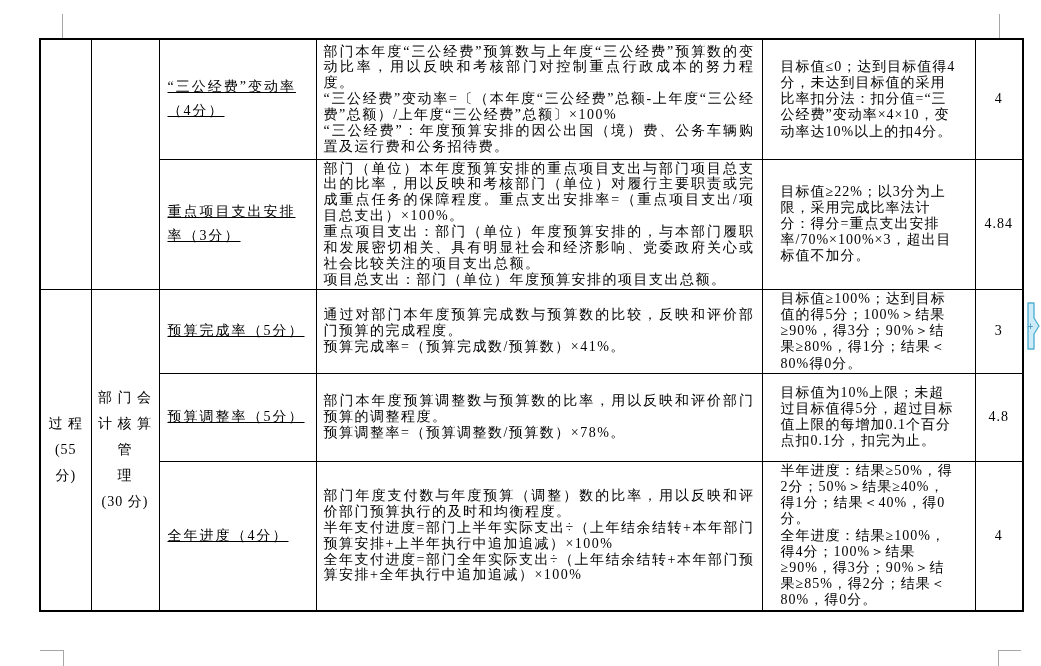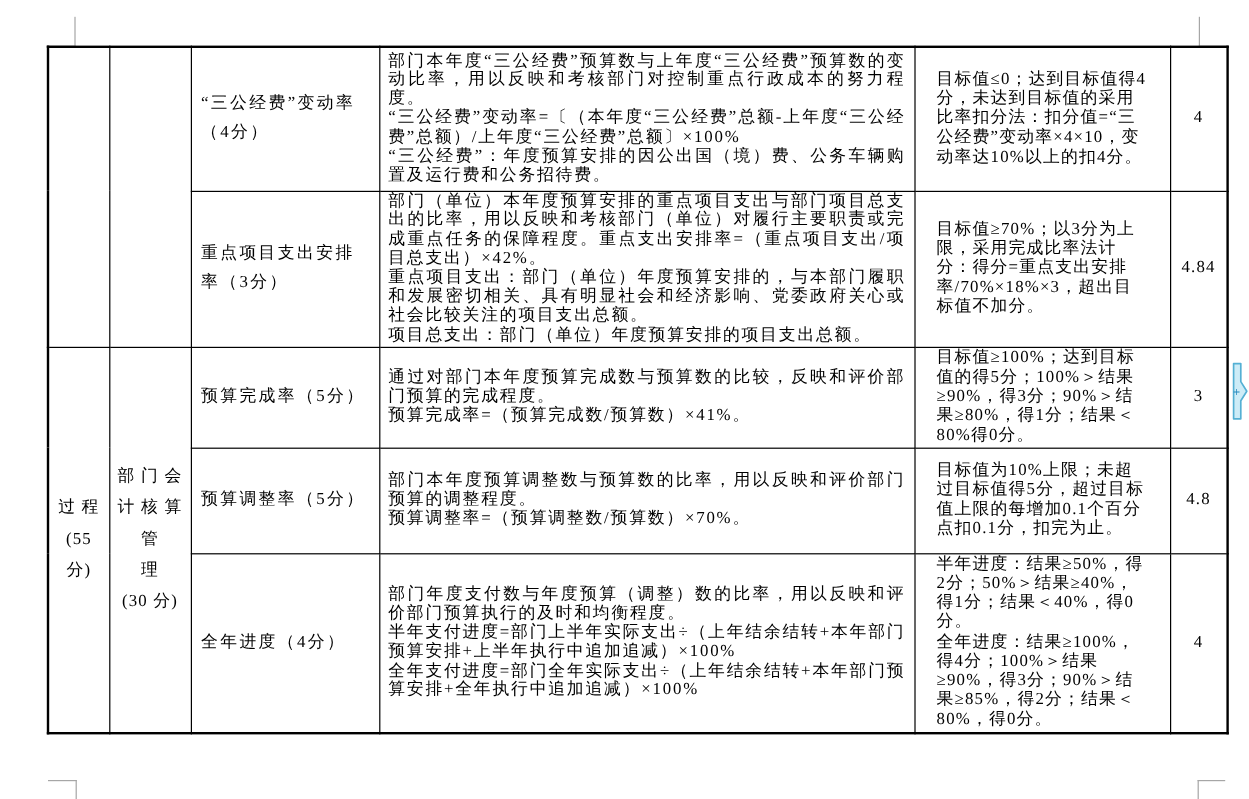--- a/index.html
+++ b/index.html
@@ -28,20 +28,21 @@
     padding:1px 6px;
     overflow:hidden;
   }
   td.group{
     white-space:pre-line;letter-spacing:1px;line-height:26px;
     padding:1px 4px;text-align:center;
   }
   td.indicator{
     white-space:pre-line;letter-spacing:2px;line-height:24px;
     padding:1px 8px;
+    text-decoration:underline;
   }
   td.desc{
     white-space:pre-line;text-align:justify;
     letter-spacing:1.5px;line-height:15.9px;
     padding:1px 7px;
     margin-left:33px;
   }
   td.scoring{
     white-space:pre-line;letter-spacing:1px;line-height:16.2px;
     padding:1px 18px;
@@ -77,44 +78,44 @@
 （4分）</td>
     <td class="desc">部门本年度“三公经费”预算数与上年度“三公经费”预算数的变动比率，用以反映和考核部门对控制重点行政成本的努力程度。
 “三公经费”变动率=〔（本年度“三公经费”总额-上年度“三公经费”总额）/上年度“三公经费”总额〕×100%
 “三公经费”：年度预算安排的因公出国（境）费、公务车辆购置及运行费和公务招待费。</td>
     <td class="scoring">目标值≤0；达到目标值得4分，未达到目标值的采用比率扣分法：扣分值=“三公经费”变动率×4×10，变动率达10%以上的扣4分。</td>
     <td class="score">4</td>
   </tr>
   <tr style="height:129px">
     <td class="indicator">重点项目支出安排
 率（3分）</td>
-    <td class="desc">部门（单位）本年度预算安排的重点项目支出与部门项目总支出的比率，用以反映和考核部门（单位）对履行主要职责或完成重点任务的保障程度。重点支出安排率=（重点项目支出/项目总支出）×42%。
+    <td class="desc">部门（单位）本年度预算安排的重点项目支出与部门项目总支出的比率，用以反映和考核部门（单位）对履行主要职责或完成重点任务的保障程度。重点支出安排率=（重点项目支出/项目总支出）×100%。
 重点项目支出：部门（单位）年度预算安排的，与本部门履职和发展密切相关、具有明显社会和经济影响、党委政府关心或社会比较关注的项目支出总额。
 项目总支出：部门（单位）年度预算安排的项目支出总额。</td>
-    <td class="scoring">目标值≥70%；以3分为上限，采用完成比率法计分：得分=重点支出安排率/70%×18%×3，超出目标值不加分。</td>
+    <td class="scoring">目标值≥22%；以3分为上限，采用完成比率法计分：得分=重点支出安排率/70%×100%×3，超出目标值不加分。</td>
     <td class="score">4.84</td>
   </tr>
   <tr style="height:84px">
     <td rowspan="3" class="group">过 程
 (55
 分)</td>
     <td rowspan="3" class="group">部 门 会
 计 核 算
 管　　理
 (30 分)</td>
     <td class="indicator">预算完成率（5分）</td>
     <td class="desc">通过对部门本年度预算完成数与预算数的比较，反映和评价部门预算的完成程度。
 预算完成率=（预算完成数/预算数）×41%。</td>
     <td class="scoring">目标值≥100%；达到目标值的得5分；100%＞结果≥90%，得3分；90%＞结果≥80%，得1分；结果＜80%得0分。</td>
     <td class="score">3</td>
   </tr>
   <tr style="height:88px">
     <td class="indicator">预算调整率（5分）</td>
     <td class="desc">部门本年度预算调整数与预算数的比率，用以反映和评价部门预算的调整程度。
-预算调整率=（预算调整数/预算数）×70%。</td>
+预算调整率=（预算调整数/预算数）×78%。</td>
     <td class="scoring">目标值为10%上限；未超过目标值得5分，超过目标值上限的每增加0.1个百分点扣0.1分，扣完为止。</td>
     <td class="score">4.8</td>
   </tr>
   <tr style="height:149px">
     <td class="indicator">全年进度（4分）</td>
     <td class="desc">部门年度支付数与年度预算（调整）数的比率，用以反映和评价部门预算执行的及时和均衡程度。
 半年支付进度=部门上半年实际支出÷（上年结余结转+本年部门预算安排+上半年执行中追加追减）×100%
 全年支付进度=部门全年实际支出÷（上年结余结转+本年部门预算安排+全年执行中追加追减）×100%</td>
     <td class="scoring">半年进度：结果≥50%，得2分；50%＞结果≥40%，得1分；结果＜40%，得0分。
 全年进度：结果≥100%，得4分；100%＞结果≥90%，得3分；90%＞结果≥85%，得2分；结果＜80%，得0分。</td>

